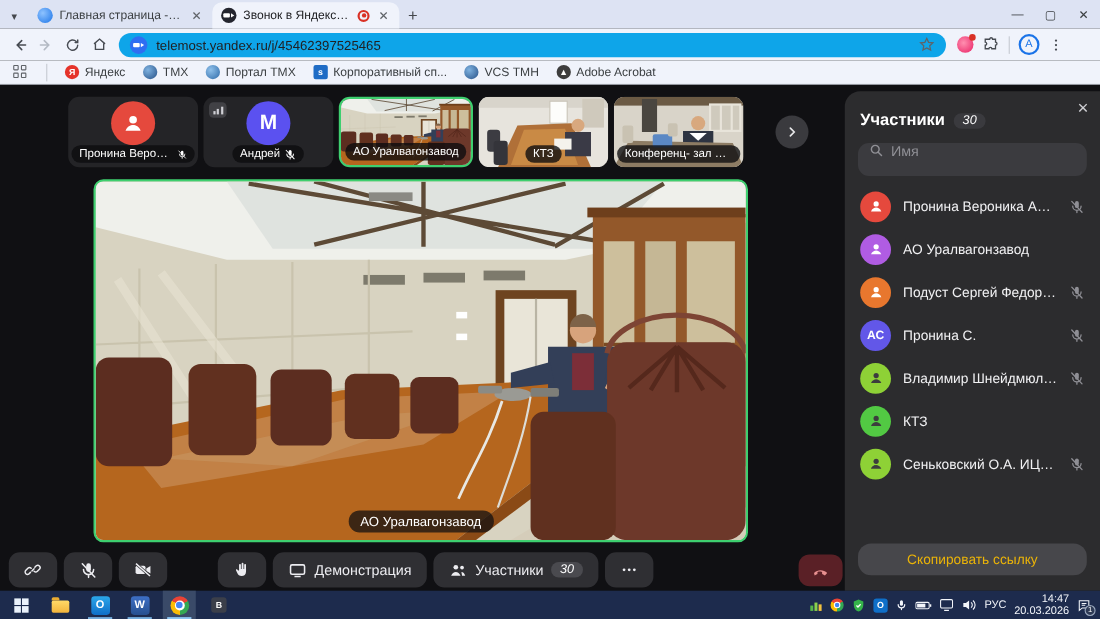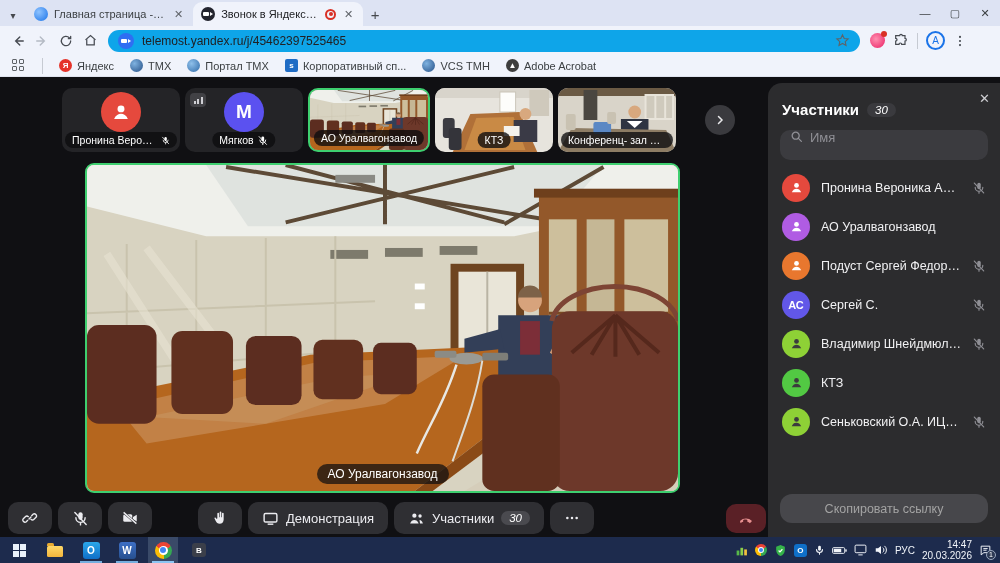--- a/index.html
+++ b/index.html
@@ -70,21 +70,21 @@
   #sideclose { position:absolute; right:10px; top:8px; color:#cfcfd3; font-size:13px; }
   #sidehead { display:flex; align-items:center; gap:8px; padding:18px 14px 10px 14px; }
   #sidehead .t { color:#fff; font-size:15px; font-weight:bold; }
   #searchbox { margin:2px 12px 8px 12px; height:30px; background:#3b3b3f; border-radius:10px; display:flex; gap:7px; padding:0 10px; }
   #searchbox .ph { color:#8f8f95; font-size:13px; }
   #plist { height:330px; overflow:hidden; }
   .prow { display:flex; align-items:center; gap:11px; padding:6px 14px; height:39px; }
   .pav { width:28px; height:28px; border-radius:50%; flex:none; display:flex; align-items:center; justify-content:center; font-size:11px; font-weight:bold; }
   .pname { flex:1; color:#f1f1f3; font-size:12.5px; white-space:nowrap; overflow:hidden; text-overflow:ellipsis; }
   .pmic { color:#8f8f95; flex:none; display:flex; }
-  #copylink { position:absolute; left:12px; bottom:14px; width:208px; height:29px; background:#47474b; border-radius:12px; color:#a3a3a3; font-size:12.5px; display:flex; align-items:center; justify-content:center; }
+  #copylink { position:absolute; left:12px; bottom:14px; width:208px; height:29px; background:#47474b; border-radius:12px; color:#eab308; font-size:12.5px; display:flex; align-items:center; justify-content:center; }
 
   
   #taskbar { position:absolute; left:0; top:537px; width:1000px; height:26px; background:#1d2b4d; display:flex; align-items:center; }
   .tbcell { width:30px; height:26px; display:flex; align-items:center; justify-content:center; position:relative; }
   .tbcell.open::after { content:""; position:absolute; bottom:0; left:4px; right:4px; height:2px; background:#76aede; }
   .tbcell.activeapp { background:#3a4a68; }
   .tbcell.activeapp::after { background:#8cc5f2; }
   .winflag { width:13px; height:13px; display:grid; grid-template-columns:6px 6px; grid-template-rows:6px 6px; gap:1px; }
   .winflag span { background:#eaf2fb; }
   .folder { width:16px; height:11px; background:linear-gradient(#ffd968,#f3b53c); border-radius:1.5px; position:relative; margin-top:3px; }
@@ -230,21 +230,21 @@
       </div>
 
       <div class="thumb">
         <div class="sigbadge">
             <i style="height:3px"></i>
             <i style="height:5px"></i>
             <i style="height:7px"></i>
           </div>
         <div class="bigavatar" style="background: rgb(91, 81, 240);">М</div>
         <div class="pill">
-            <span class="txt">Мягков</span>
+            <span class="txt">Андрей</span>
           <svg width="11" height="11" viewBox="0 0 24 24" fill="none" stroke="#fff" stroke-width="2" stroke-linecap="round">
               <rect x="9" y="3" width="6" height="11" rx="3" fill="#fff" stroke="none"></rect>
               <path d="M5.5 11a6.5 6.5 0 0 0 13 0M12 17.5V21"></path>
               <line x1="4" y1="3.5" x2="20" y2="20.5"></line>
             </svg>
         </div>
       </div>
 
       <div class="thumb activegreen">
         <svg width="100%" height="100%" viewBox="0 0 595 330" preserveAspectRatio="none">
@@ -519,21 +519,21 @@
               <svg width="14" height="14" viewBox="0 0 24 24" fill="none" stroke="currentColor" stroke-width="2" stroke-linecap="round">
                 <rect x="9" y="3" width="6" height="11" rx="3" fill="currentColor" stroke="none"></rect>
                 <path d="M5.5 11a6.5 6.5 0 0 0 13 0M12 17.5V21"></path>
                 <line x1="4" y1="3.5" x2="20" y2="20.5"></line>
               </svg>
             </span>
         </div>
 
         <div class="prow">
           <span class="pav" style="background: rgb(98, 87, 232); color: rgb(255, 255, 255);">АС</span>
-          <span class="pname">Сергей С.</span>
+          <span class="pname">Пронина С.</span>
           <span class="pmic">
               <svg width="14" height="14" viewBox="0 0 24 24" fill="none" stroke="currentColor" stroke-width="2" stroke-linecap="round">
                 <rect x="9" y="3" width="6" height="11" rx="3" fill="currentColor" stroke="none"></rect>
                 <path d="M5.5 11a6.5 6.5 0 0 0 13 0M12 17.5V21"></path>
                 <line x1="4" y1="3.5" x2="20" y2="20.5"></line>
               </svg>
             </span>
         </div>
 
         <div class="prow">

